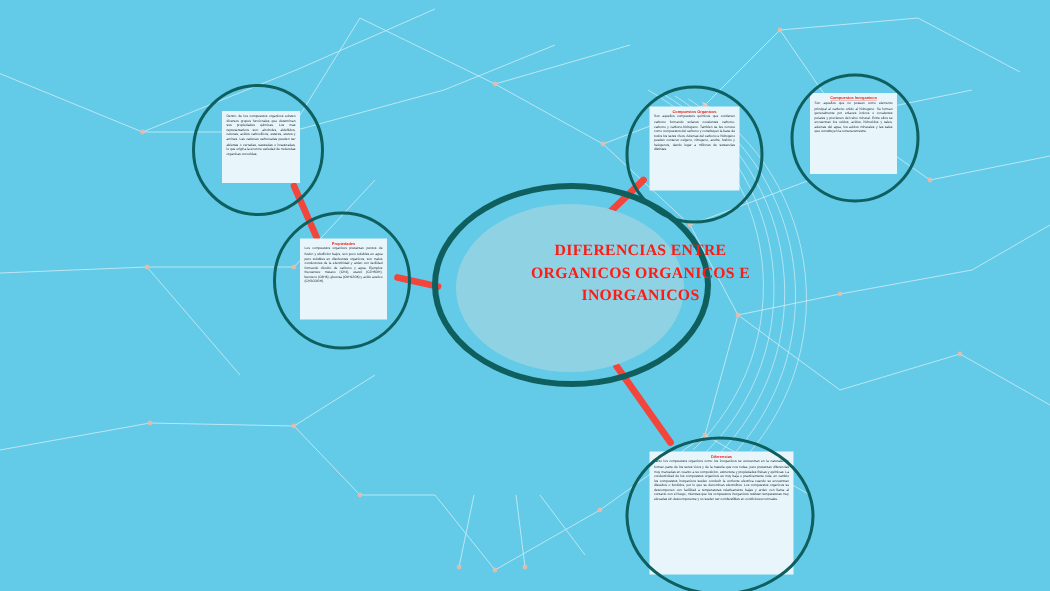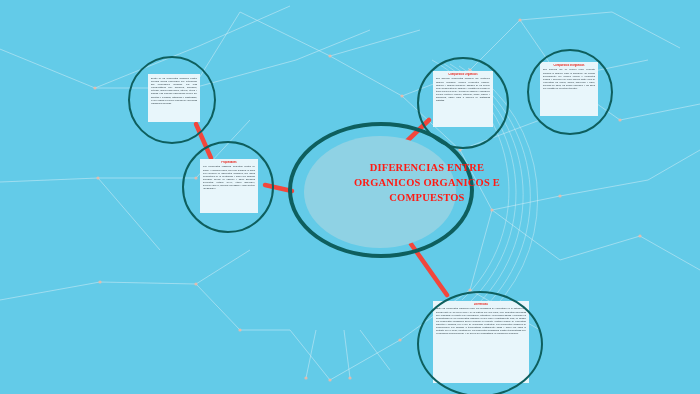--- a/index.html
+++ b/index.html
@@ -156,21 +156,21 @@
       <line x1="411" y1="244" x2="447" y2="295"></line>
     </g>
   </svg>
 
   <div class="hub">
     <div class="hub-fill"></div>
     <div class="hub-ring"></div>
     <div class="hub-title">
       <span>DIFERENCIAS ENTRE</span><br>
       <span>ORGANICOS </span><span class="u">ORGANICOS</span><span> E</span><br>
-      <span class="u">COMPUESTOS</span>
+      <span class="u">INORGANICOS</span>
     </div>
   </div>
 
   <div class="node" id="node-organicos">
     <div class="card">
       <span class="card-title"></span>
       <span class="card-body">Dentro de los compuestos organicos existen diversos grupos funcionales que determinan sus propiedades quimicas. Los mas representativos son: alcoholes, aldehidos, cetonas, acidos carboxilicos, esteres, eteres y aminas. Las cadenas carbonadas pueden ser abiertas o cerradas, saturadas o insaturadas, lo que origina la enorme variedad de moleculas organicas conocidas.</span>
     </div>
     <div class="node-ring"></div>
   </div>

